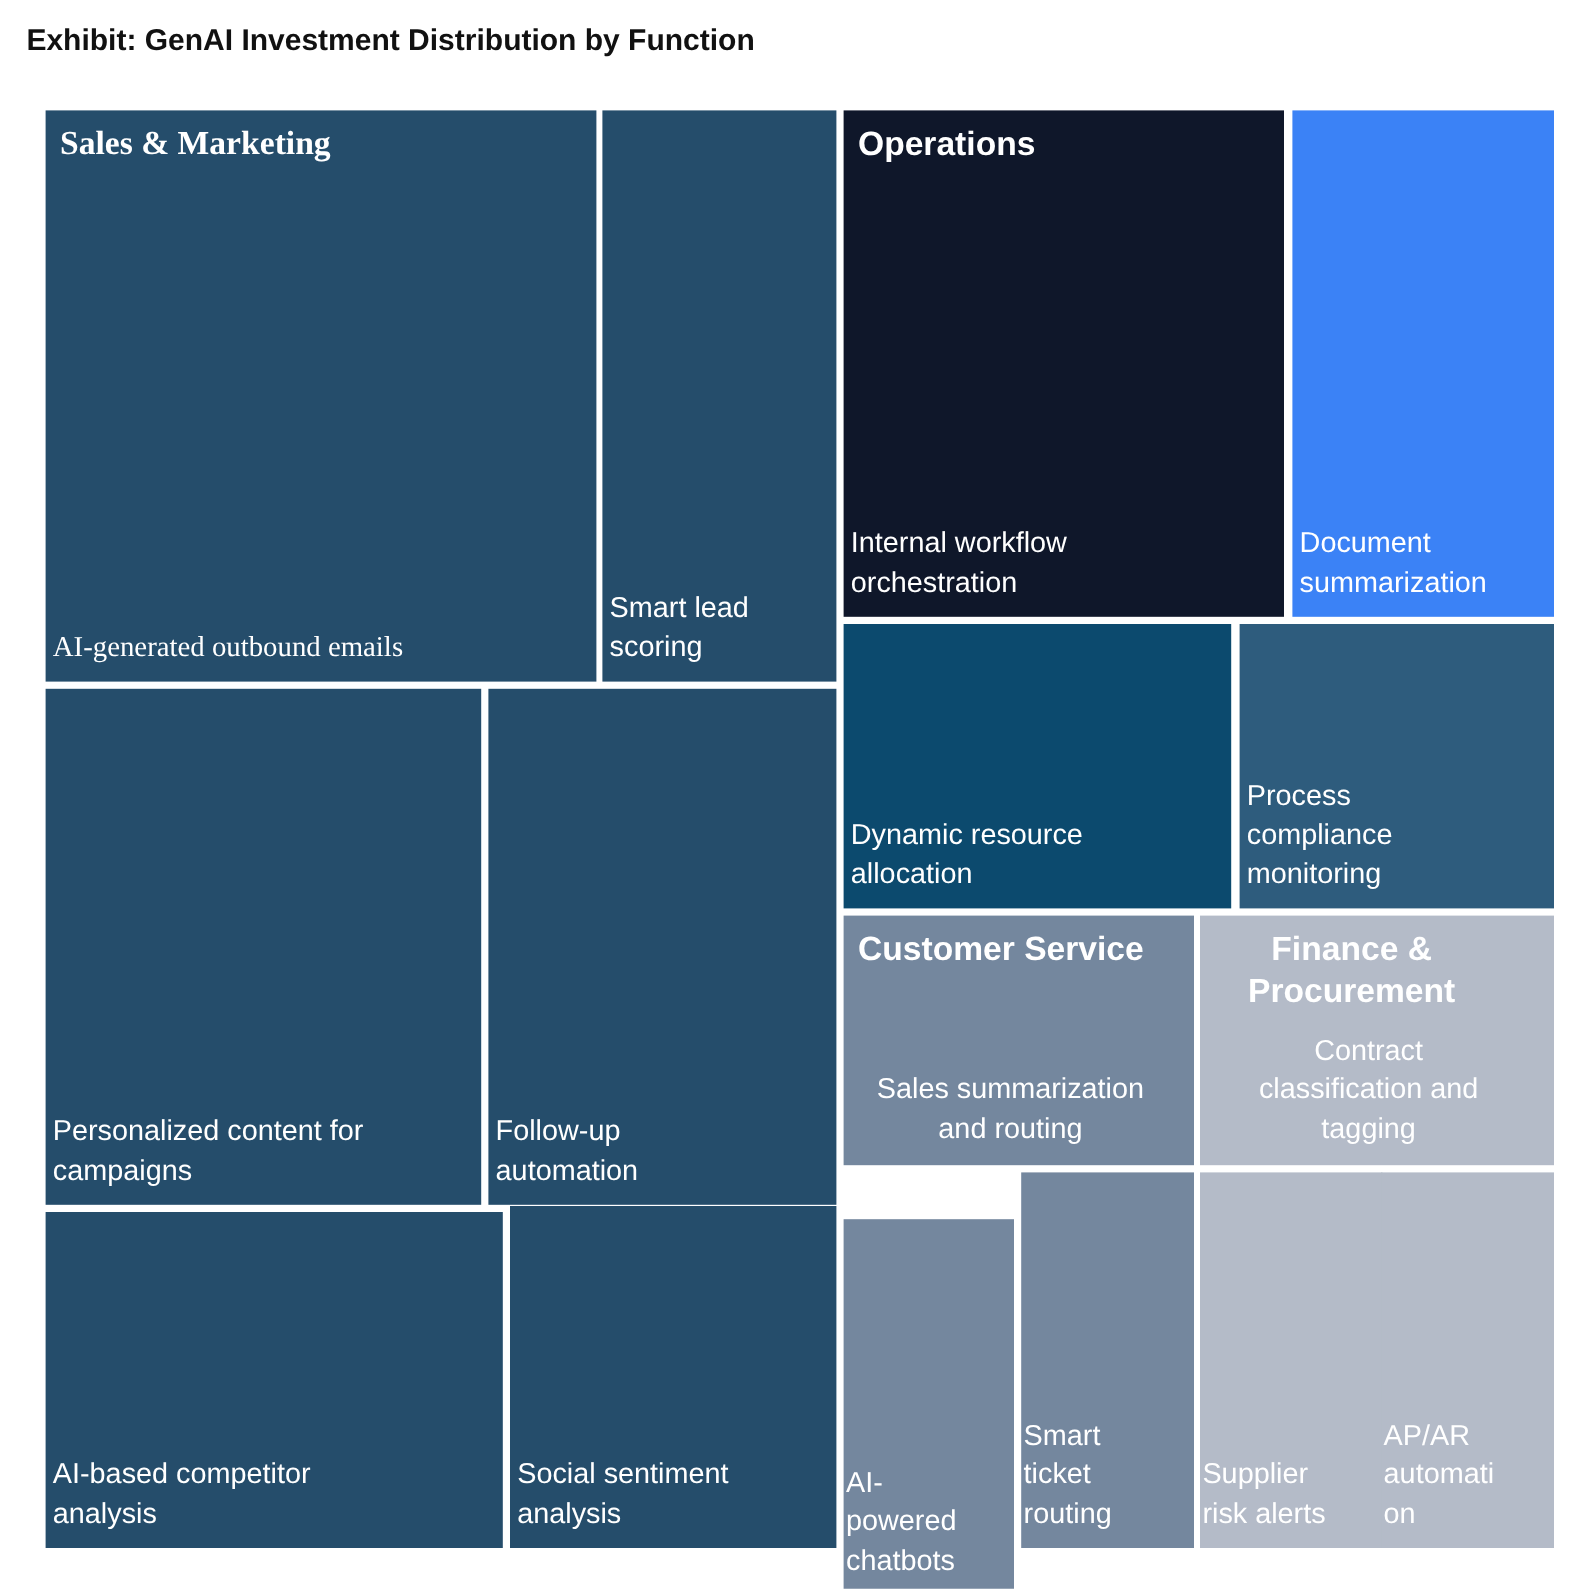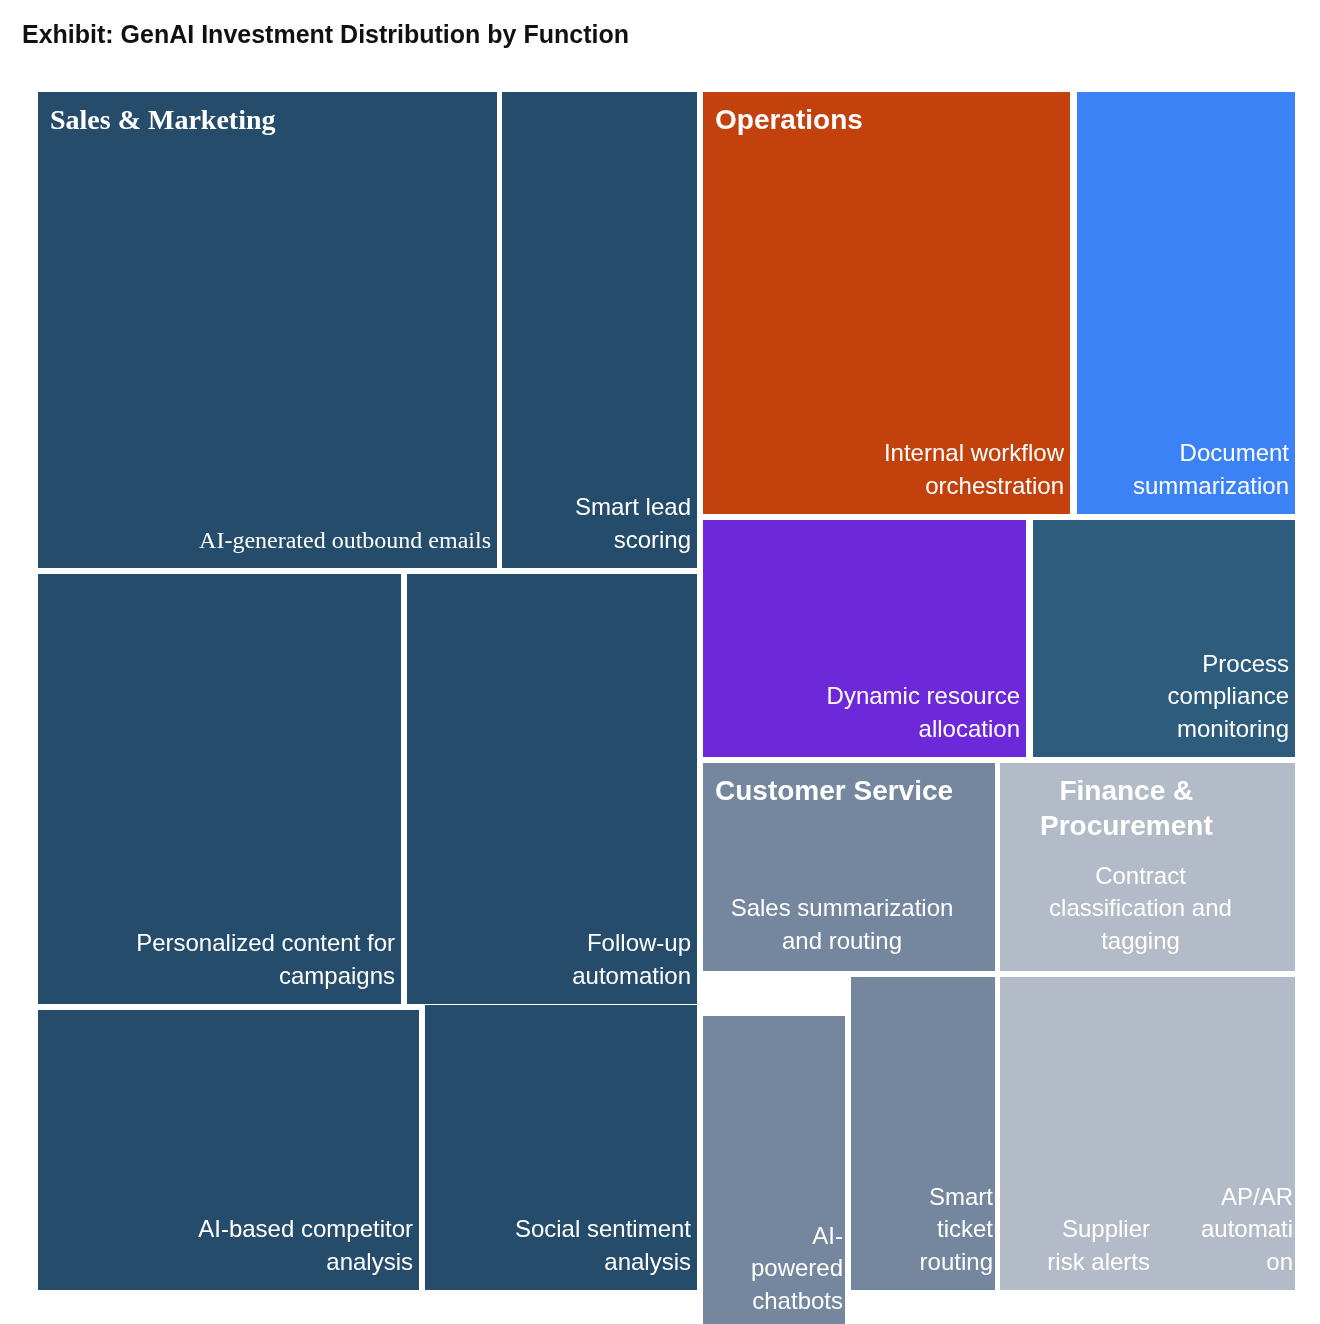--- a/index.html
+++ b/index.html
@@ -2,21 +2,21 @@
 <html><head>
 <meta charset="utf-8">
 <style>
   html,body{margin:0;padding:0;background:#ffffff;}
   body{width:1320px;height:1324px;position:relative;font-family:"Liberation Sans",sans-serif;}
   .page-title{position:absolute;left:22px;top:20px;font-size:25px;font-weight:bold;color:#111;letter-spacing:0px;}
   .treemap{position:absolute;left:38px;top:92px;width:1257px;height:1198px;}
   .cell{position:absolute;box-sizing:border-box;}
   .leaf-label{
     position:absolute;left:6px;right:6px;bottom:12px;
-    text-align:right;color:#ffffff;font-size:24px;line-height:1.35;
+    text-align:left;color:#ffffff;font-size:24px;line-height:1.35;
     white-space:pre-line;font-weight:400;
   }
   .leaf-label.tight{left:2px;right:2px;}
   .group-header{
     position:absolute;top:10px;left:12px;color:#ffffff;
     font-weight:bold;font-size:28px;line-height:1.25;white-space:pre-line;
   }
   .group-header.center{text-align:center;margin-left:28px;}
   .mid-label{
     position:absolute;left:6px;right:20px;bottom:14px;
@@ -53,32 +53,32 @@
   <div class="cell" style="left: 0px; top: 918px; width: 381px; height: 280px; background-color: rgb(37, 77, 107);">
     <div class="leaf-label">AI-based competitor
 analysis</div>
   </div>
 
   <div class="cell" style="left: 387px; top: 913px; width: 272px; height: 285px; background-color: rgb(37, 77, 107);">
     <div class="leaf-label">Social sentiment
 analysis</div>
   </div>
 
-  <div class="cell" style="left: 665px; top: 0px; width: 367px; height: 422px; background-color: #c2410c; padding-left: 20px;">
+  <div class="cell" style="left: 665px; top: 0px; width: 367px; height: 422px; background-color: #0f172a; padding-left: 20px;">
     <div class="group-header">Operations</div>
     <div class="leaf-label">Internal workflow
 orchestration</div>
   </div>
 
   <div class="cell" style="left: 1039px; top: 0px; width: 218px; height: 422px; background-color: #3b82f6;">
     <div class="leaf-label">Document
 summarization</div>
   </div>
 
-  <div class="cell" style="left: 665px; top: 428px; width: 323px; height: 237px; background-color: #6d28d9;">
+  <div class="cell" style="left: 665px; top: 428px; width: 323px; height: 237px; background-color: #0c4a6e;">
     <div class="leaf-label">Dynamic resource
 allocation</div>
   </div>
 
   <div class="cell" style="left: 995px; top: 428px; width: 262px; height: 237px; background-color: rgb(46, 92, 125);">
     <div class="leaf-label">Process
 compliance
 monitoring</div>
   </div>
 

